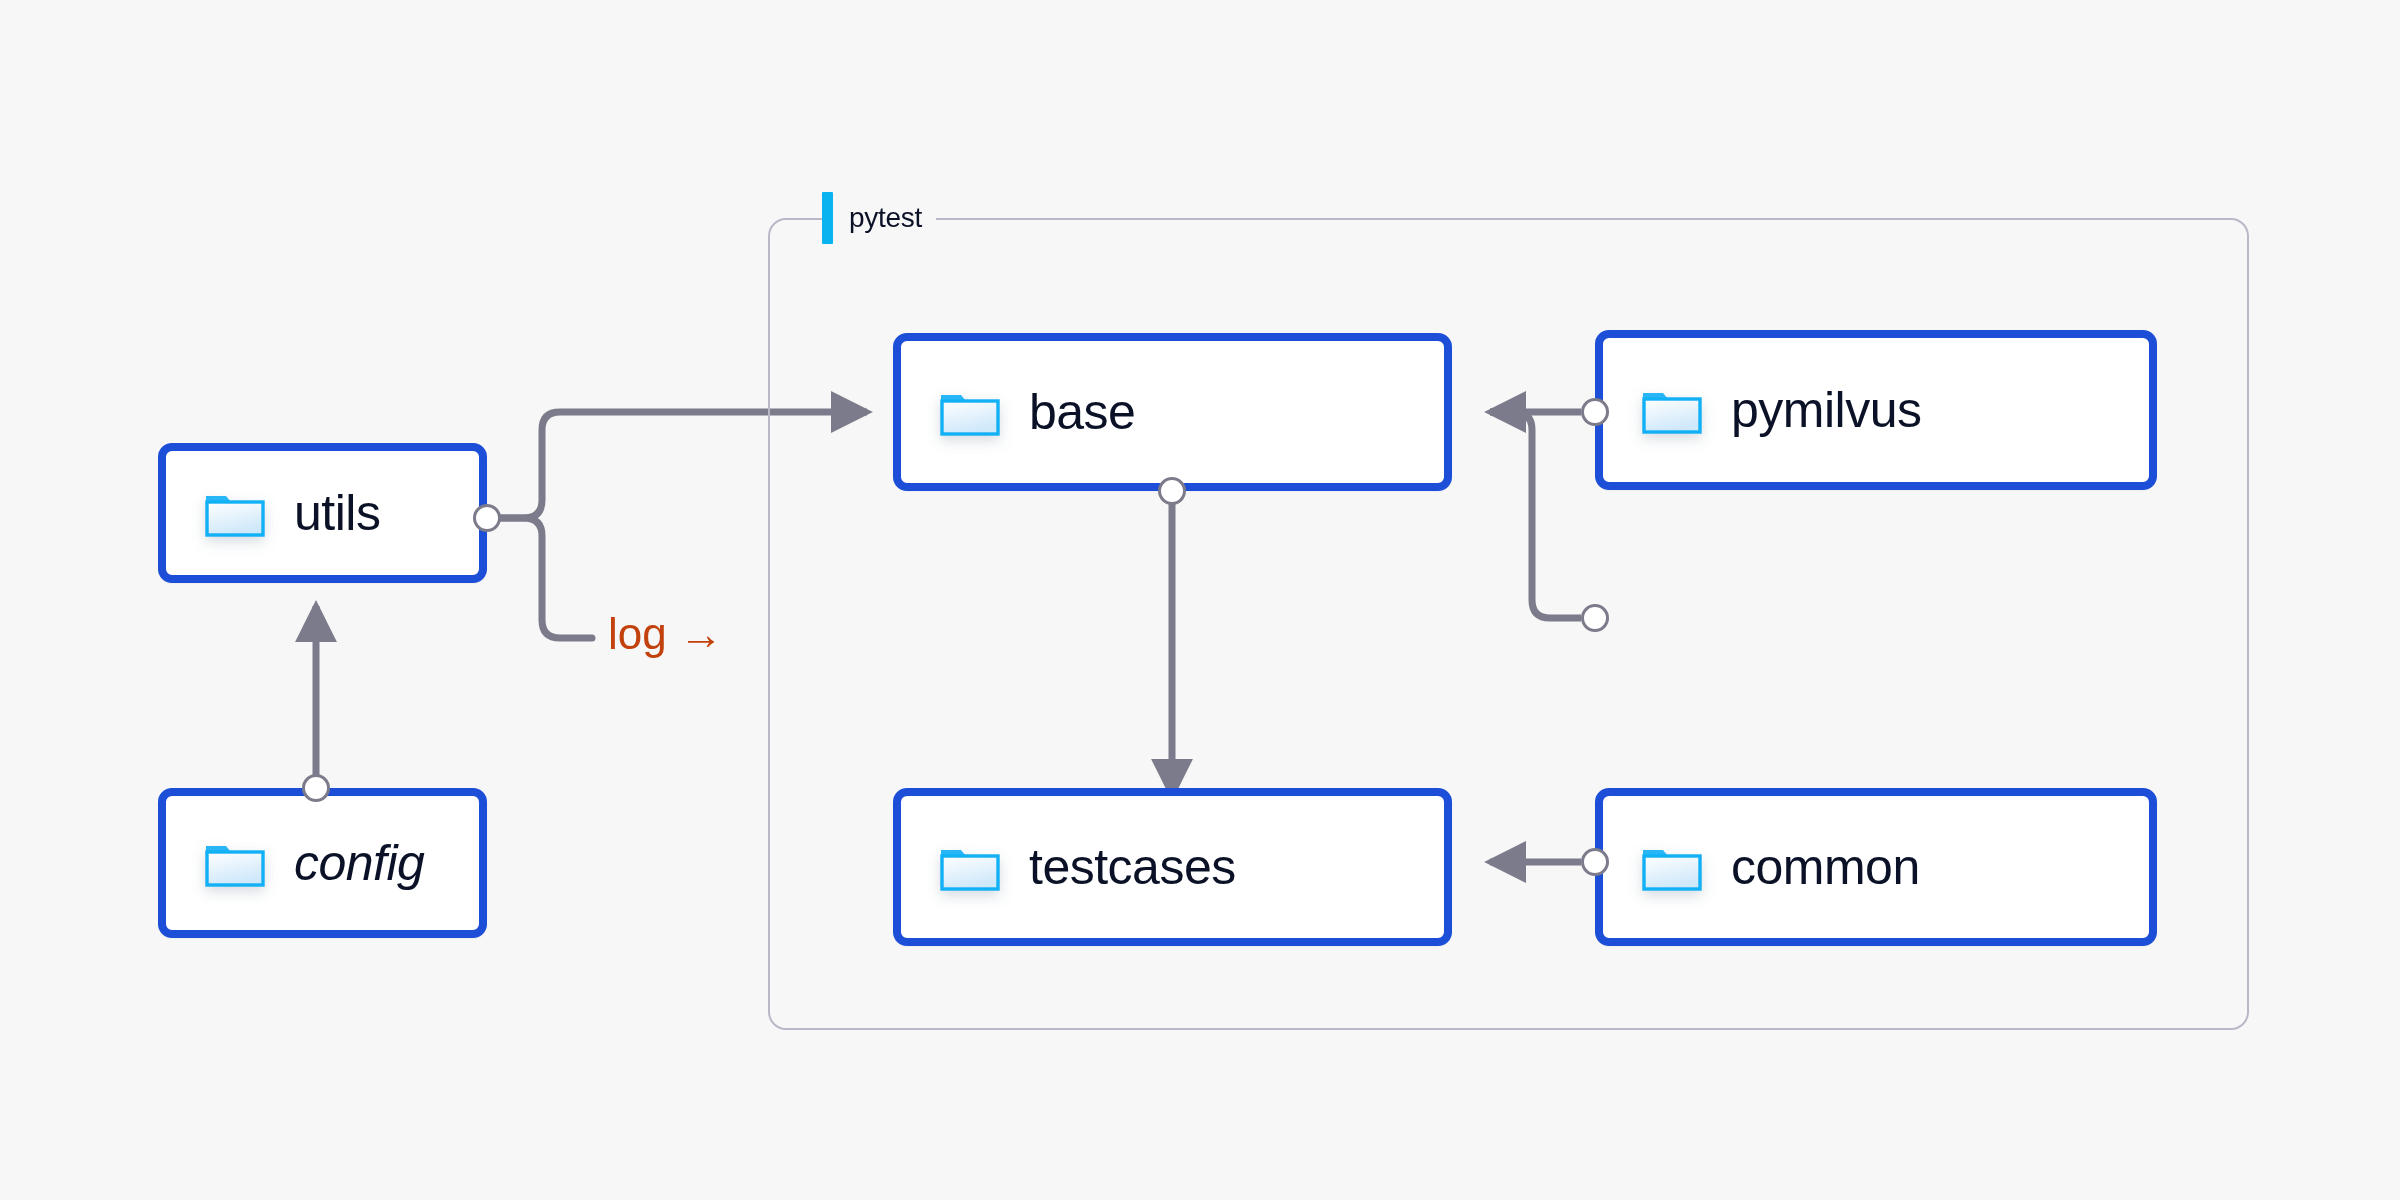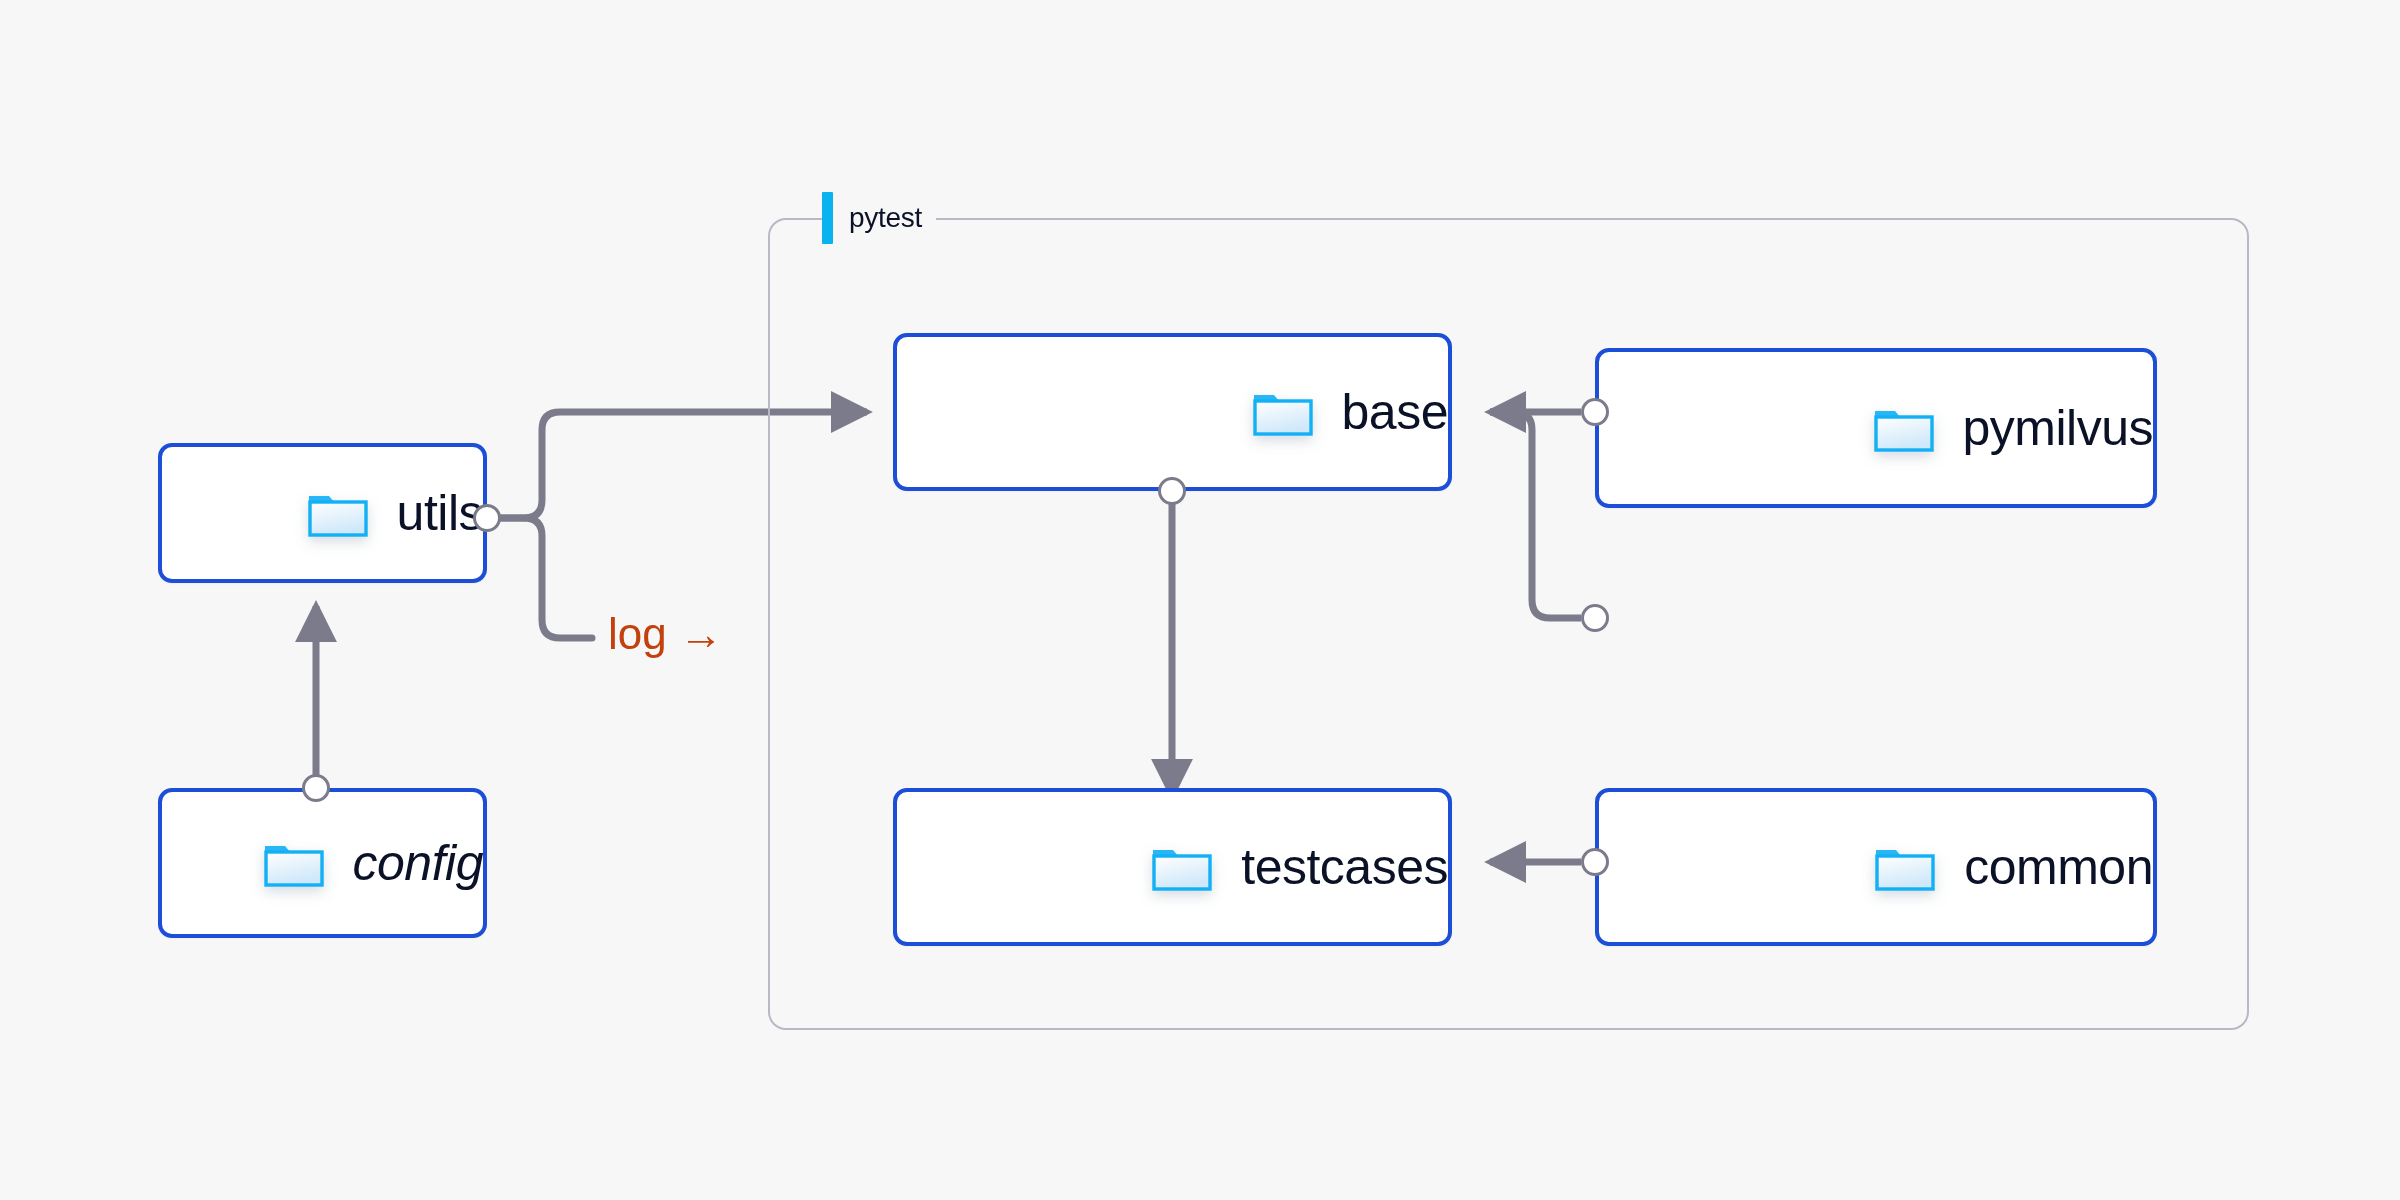--- a/index.html
+++ b/index.html
@@ -58,26 +58,25 @@
     letter-spacing: -0.3px;
     line-height: 1;
     white-space: nowrap;
   }
 
   
   .node {
     position: absolute;
     box-sizing: border-box;
     background: #ffffff;
-    border: 4px solid #1d4ed8;
+    border: 8px solid #1d4ed8;
     border-radius: 14px;
     display: flex;
     align-items: center;
     box-shadow: 0 1px 2px rgba(16,24,40,0.04);
-    justify-content: flex-end;
   }
   .node-inner {
     display: flex;
     align-items: center;
     gap: 28px;
     padding-left: 38px;
   }
   .node-label {
     font-size: 50px;
     color: #0b1227;
@@ -192,21 +191,21 @@
   <div class="node" style="left:893px; top:788px; width:559px; height:158px;">
     <div class="node-inner">
       <svg class="folder-icon" viewBox="0 0 62 54">
         <path d="M2 10 h20 l5 6 h33 v34 H2 Z" fill="#29b6f6"></path>
         <rect x="3" y="16" width="56" height="33" fill="url(#fg1)" stroke="#12b0f5" stroke-width="3.4"></rect>
       </svg>
       <span class="node-label">testcases</span>
     </div>
   </div>
 
-  <div class="node" style="left:1595px; top:330px; width:562px; height:160px;margin-top:18px;">
+  <div class="node" style="left:1595px; top:330px; width:562px; height:160px;">
     <div class="node-inner">
       <svg class="folder-icon" viewBox="0 0 62 54">
         <path d="M2 10 h20 l5 6 h33 v34 H2 Z" fill="#29b6f6"></path>
         <rect x="3" y="16" width="56" height="33" fill="url(#fg1)" stroke="#12b0f5" stroke-width="3.4"></rect>
       </svg>
       <span class="node-label">pymilvus</span>
     </div>
   </div>
   <div class="port" style="left:1581px; top:398px;"></div>
 

